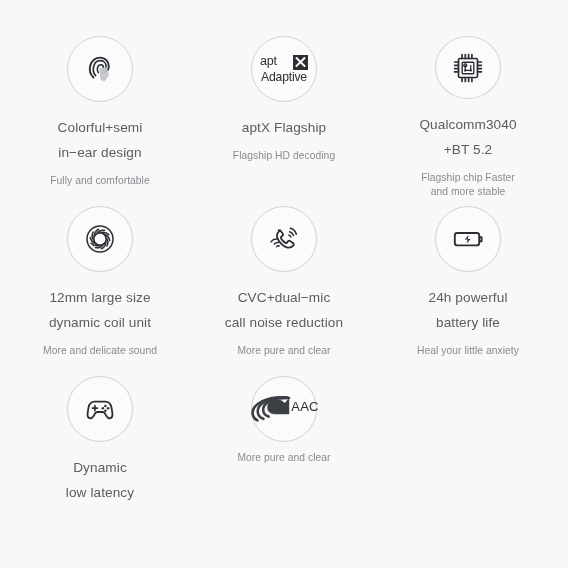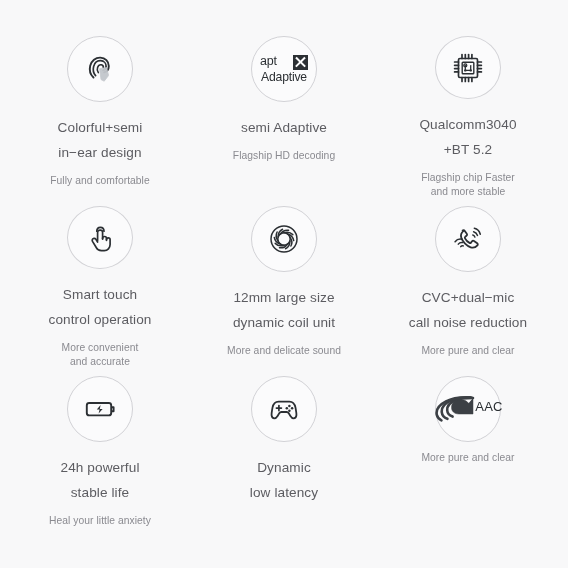--- a/index.html
+++ b/index.html
@@ -145,21 +145,21 @@
   <div class="feature-cell">
     <div class="icon-circle">
       <div class="aptx-logo">
         <div class="aptx-row">
           <span class="aptx-word">apt</span>
           <span class="aptx-x"></span>
         </div>
         <span class="aptx-adaptive">Adaptive</span>
       </div>
     </div>
-    <div class="feature-title">semi Adaptive</div>
+    <div class="feature-title">aptX Flagship</div>
     <div class="feature-sub">Flagship HD decoding</div>
   </div>
 
   <div class="feature-cell">
     <div class="icon-circle">
       <svg width="40" height="40" viewBox="0 0 40 40" aria-hidden="true">
         <g stroke="#2b2f33" stroke-width="1.7" fill="none" stroke-linecap="round">
           <rect x="10.5" y="10.5" width="19" height="19" rx="1.4"></rect>
           <rect x="14.2" y="14.2" width="11.6" height="11.6" rx="0.8" stroke-width="1.4"></rect>
           <line x1="14" y1="6.6" x2="14" y2="10.5"></line>
@@ -186,36 +186,20 @@
         <circle cx="22.7" cy="22.4" r="1.2" fill="#2b2f33"></circle>
         <circle cx="17.3" cy="22.4" r="1.2" fill="#2b2f33"></circle>
       </svg>
     </div>
     <div class="feature-title">Qualcomm3040
 +BT 5.2</div>
     <div class="feature-sub">Flagship chip Faster
 and more stable</div>
   </div>
 
-  <div class="feature-cell">
-    <div class="icon-circle">
-      <svg width="40" height="40" viewBox="0 0 40 40" aria-hidden="true">
-        <g fill="none" stroke="#2b2f33" stroke-width="1.7" stroke-linecap="round" stroke-linejoin="round">
-          <path d="M16.8 13.2 C16.8 10.9 18.4 9.3 20.4 9.3 C22.4 9.3 24 10.9 24 13.2"></path>
-          <path d="M17.6 22.6 L17.6 14.4 C17.6 13 18.8 12.1 20.2 12.1 C21.5 12.1 22.6 13 22.6 14.4 L22.6 21.1"></path>
-          <path d="M22.6 20.4 C22.6 19.3 23.5 18.5 24.6 18.5 C25.7 18.5 26.5 19.3 26.5 20.4 L26.5 22.3"></path>
-          <path d="M26.5 21.6 C26.5 20.6 27.3 19.9 28.3 19.9 C29.3 19.9 30.1 20.6 30.1 21.6 L30.1 26.6 C30.1 29.9 27.6 32.6 24.3 32.6 L21.4 32.6 C18.9 32.6 17.1 31.2 16.1 29.3 L12.5 23.4 C11.9 22.3 12.3 21.1 13.3 20.6 C14.2 20.1 15.3 20.4 15.9 21.3 L17.6 24"></path>
-        </g>
-      </svg>
-    </div>
-    <div class="feature-title">Smart touch
-control operation</div>
-    <div class="feature-sub">More convenient
-and accurate</div>
-  </div>
 
   <div class="feature-cell">
     <div class="icon-circle">
       <svg width="40" height="40" viewBox="0 0 40 40" aria-hidden="true">
         <g fill="none" stroke="#2b2f33" stroke-width="1.5" stroke-linecap="round">
           <circle cx="20" cy="20" r="13"></circle>
           <circle cx="20" cy="20" r="6.2"></circle>
           <g>
             <path d="M20 13.8 C23.4 12.6 26.6 13.4 28.8 15.6" transform="rotate(0 20 20)"></path>
             <path d="M20 13.8 C23.4 12.6 26.6 13.4 28.8 15.6" transform="rotate(36 20 20)"></path>
@@ -259,21 +243,21 @@
     <div class="icon-circle">
       <svg width="40" height="40" viewBox="0 0 40 40" aria-hidden="true">
         <g fill="none" stroke="#2b2f33" stroke-width="1.9" stroke-linejoin="round">
           <rect x="6.8" y="14" width="24.4" height="12.4" rx="2.4"></rect>
           <path d="M31.2 18.2 L33.6 18.2 L33.6 22.2 L31.2 22.2"></path>
         </g>
         <path d="M20.6 15.9 L16.8 20.6 L19.6 20.6 L18.6 24.6 L22.6 19.9 L19.8 19.9 Z" fill="#2b2f33"></path>
       </svg>
     </div>
     <div class="feature-title">24h powerful
-stable life</div>
+battery life</div>
     <div class="feature-sub">Heal your little anxiety</div>
   </div>
 
   <div class="feature-cell">
     <div class="icon-circle">
       <svg width="40" height="40" viewBox="0 0 40 40" aria-hidden="true">
         <path d="M14.6 12.6 C11.3 12.6 9.2 15.2 8.5 18.6 C8 21.3 7.4 24.6 7.6 26.4 C7.8 28.4 9 29.3 10.4 29.3 C11.8 29.3 12.7 28.3 13.6 26.9 L15.4 24.1 C15.9 23.3 16.4 23 17.3 23 L22.7 23 C23.6 23 24.1 23.3 24.6 24.1 L26.4 26.9 C27.3 28.3 28.2 29.3 29.6 29.3 C31 29.3 32.2 28.4 32.4 26.4 C32.6 24.6 32 21.3 31.5 18.6 C30.8 15.2 28.7 12.6 25.4 12.6 Z" fill="none" stroke="#2b2f33" stroke-width="1.8" stroke-linejoin="round"></path>
         <g stroke="#2b2f33" stroke-width="1.7" stroke-linecap="round">
           <line x1="12.4" y1="19.1" x2="17.4" y2="19.1"></line>
           <line x1="14.9" y1="16.6" x2="14.9" y2="21.6"></line>

